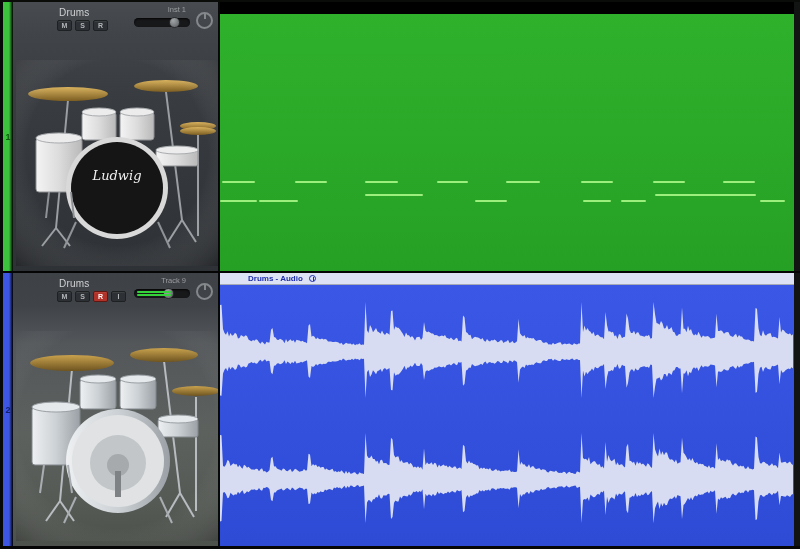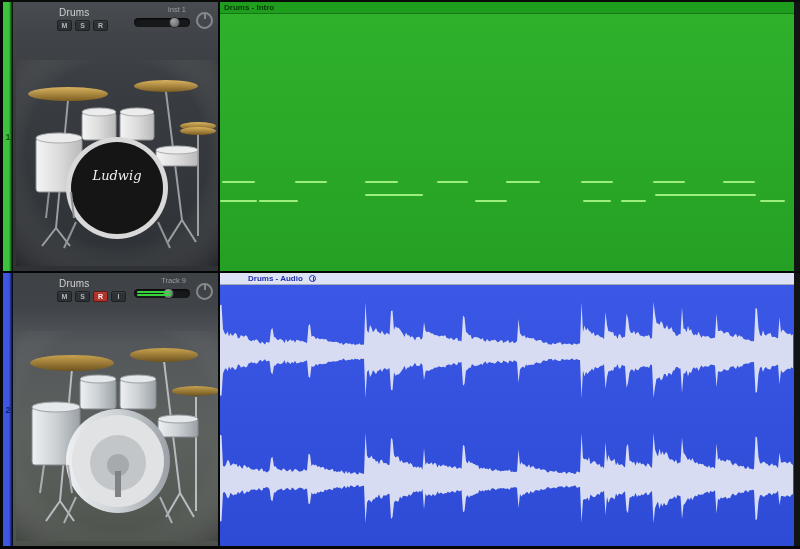--- a/index.html
+++ b/index.html
@@ -122,23 +122,20 @@
           <line x1="60" y1="162" x2="48" y2="188"></line>
             <line x1="142" y1="162" x2="154" y2="188"></line>
           <line x1="33" y1="132" x2="30" y2="158"></line>
             <line x1="55" y1="132" x2="58" y2="158"></line>
         </g>
         <rect x="0" y="0" width="202" height="206" fill="url(#vig1)"></rect>
       </svg>
     </div>
     <div class="regionwrap">
       <div class="region">
-        <div class="rheader" style="background: rgb(31, 158, 30); color: rgb(8, 59, 6);">
-          <span>Drums - Intro</span>
-        </div>
         <div class="rbody" style="background: linear-gradient(rgb(47, 177, 44), rgb(38, 160, 36));">
             <div class="note" style="left: 2px; top: 167px; width: 33px; background: rgb(156, 238, 125);"></div>
             <div class="note" style="left: 75px; top: 167px; width: 32px; background: rgb(156, 238, 125);"></div>
             <div class="note" style="left: 145px; top: 167px; width: 33px; background: rgb(156, 238, 125);"></div>
             <div class="note" style="left: 217px; top: 167px; width: 31px; background: rgb(156, 238, 125);"></div>
             <div class="note" style="left: 286px; top: 167px; width: 34px; background: rgb(156, 238, 125);"></div>
             <div class="note" style="left: 361px; top: 167px; width: 32px; background: rgb(156, 238, 125);"></div>
             <div class="note" style="left: 433px; top: 167px; width: 32px; background: rgb(156, 238, 125);"></div>
             <div class="note" style="left: 503px; top: 167px; width: 32px; background: rgb(156, 238, 125);"></div>
             <div class="note" style="left: 145px; top: 180px; width: 58px; background: rgb(156, 238, 125);"></div>

